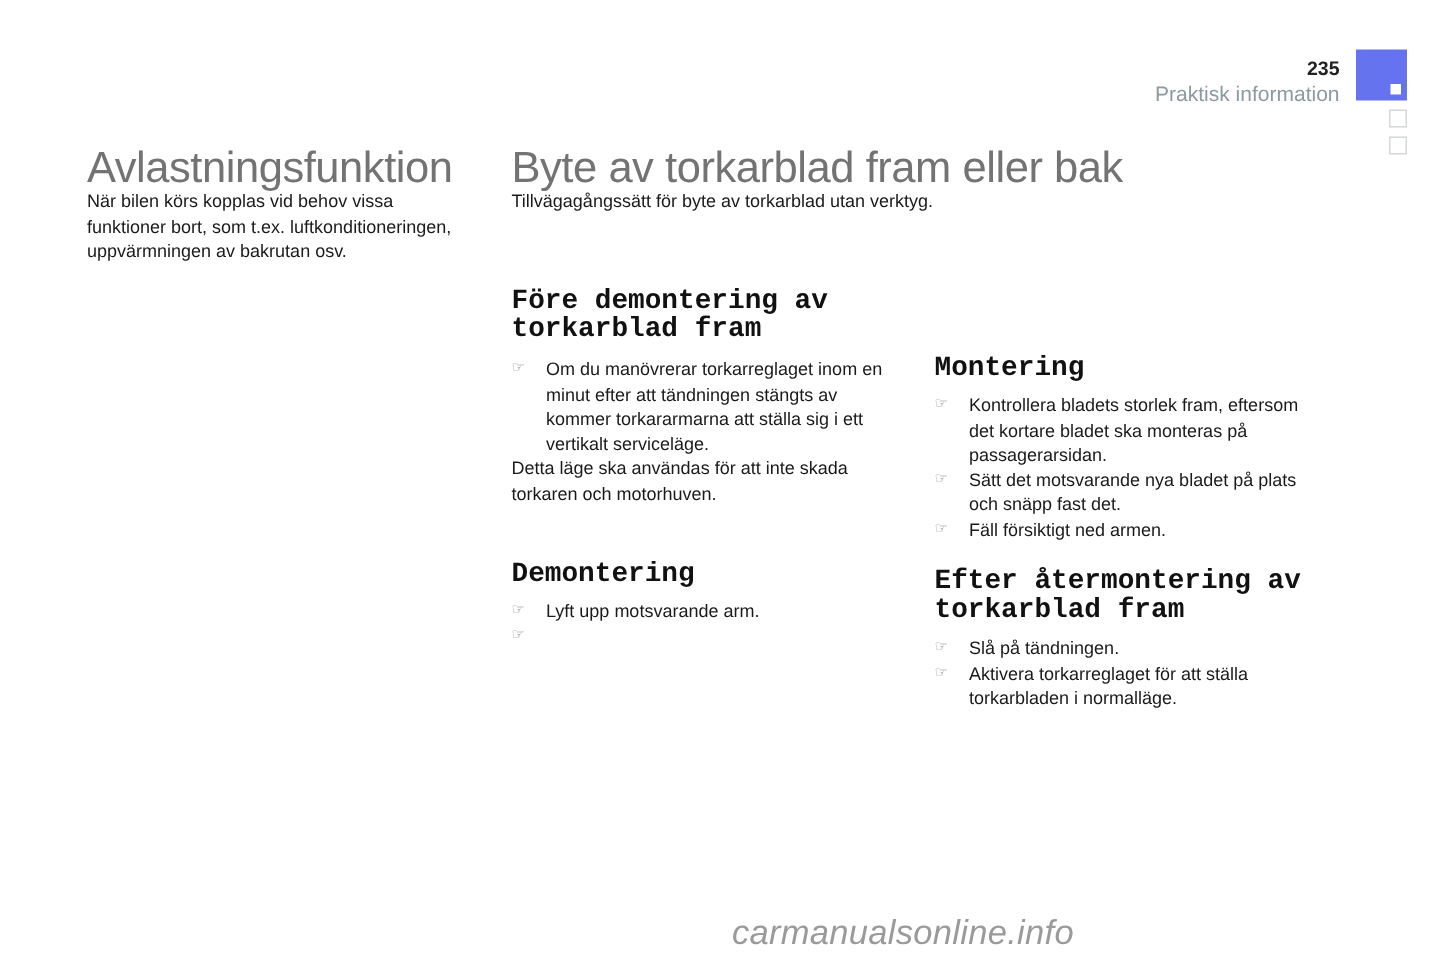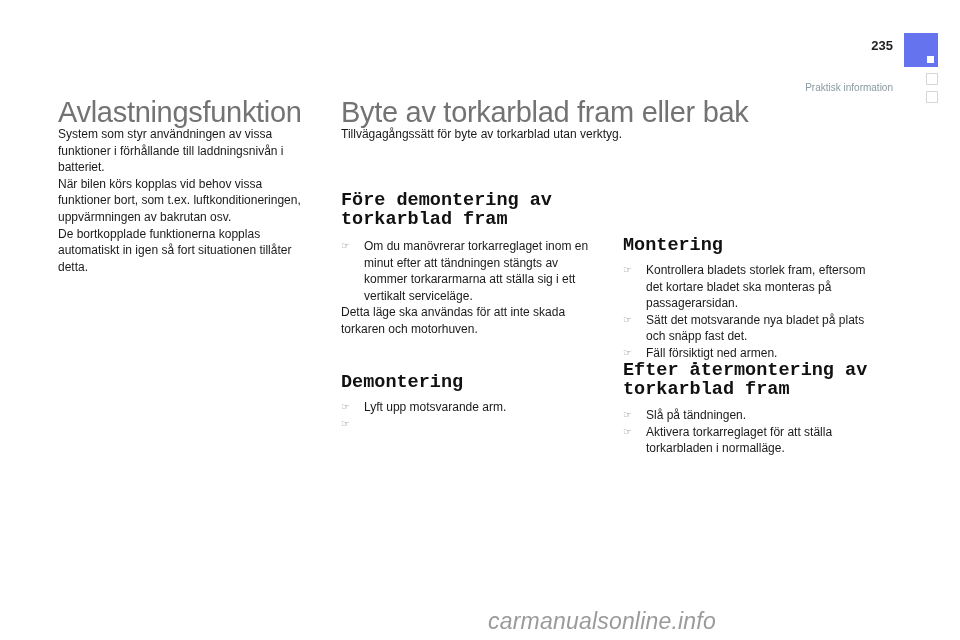--- a/index.html
+++ b/index.html
@@ -2,21 +2,21 @@
 <html><head>
   <meta charset="utf-8">
   <style>
     html, body { margin: 0; padding: 0; }
     body {
       width: 960px; height: 640px; position: relative; overflow: hidden;
       background: #ffffff; font-family: "Liberation Sans", sans-serif; color: #1a1a1a;
     }
     .abs { position: absolute; }
     .page-num { right: 67px; top: 38px; font-size: 13px; font-weight: bold; color: #222; text-align: right; }
-    .section-name { right: 67px; top: 54px; font-size: 10px; color: #8a9aa0; text-align: right; margin-top: 28px; }
+    .section-name { right: 67px; top: 54px; font-size: 14px; color: #8a9aa0; text-align: right; }
     .tab-main { left: 904px; top: 33px; width: 34px; height: 34px; background: #6673ee; }
     .tab-main .inner { position: absolute; right: 4px; bottom: 4px; width: 7px; height: 7px; background: #fff; }
     .tab-box { width: 10px; height: 10px; border: 1px solid #d4d8d8; background: #fff; }
     .title { font-size: 29px; color: #737373; font-weight: normal; letter-spacing: -0.3px; white-space: nowrap; }
     .body-text { font-size: 12px; line-height: 16.6px; color: #1a1a1a; }
     .h2 { font-size: 18.5px; font-weight: bold; line-height: 19px; color: #111; font-family: Liberation Mono, monospace; }
     ul.steps { list-style: none; margin: 0; padding: 0; }
     ul.steps li { position: relative; padding-left: 23px; font-size: 12px; line-height: 16.6px; }
     ul.steps li .bullet { position: absolute; left: 0; top: 0; font-size: 10px; color: #888; }
     .watermark { left: 488px; top: 608px; font-size: 23px; color: #9a9a9a; letter-spacing: 0.2px; white-space: nowrap; font-style: italic; }
@@ -28,23 +28,21 @@
 <div class="abs section-name">Praktisk information</div>
 
 <div class="abs tab-main">
   <div class="inner"></div>
 </div>
 <div class="abs tab-box" style="left:926px; top:73px;"></div>
 <div class="abs tab-box" style="left:926px; top:91px;"></div>
 
 <div class="abs title" style="left:58px; top:96px;">Avlastningsfunktion</div>
 <div class="abs body-text" style="left:58px; top:126px; width:260px;">
-  <div>System som styr användningen av vissa funktioner i förhållande till laddningsnivån i batteriet.</div>
   <div>När bilen körs kopplas vid behov vissa funktioner bort, som t.ex. luftkonditioneringen, uppvärmningen av bakrutan osv.</div>
-  <div>De bortkopplade funktionerna kopplas automatiskt in igen så fort situationen tillåter detta.</div>
 </div>
 
 <div class="abs title" style="left:341px; top:96px;">Byte av torkarblad fram eller bak</div>
 <div class="abs body-text" style="left:341px; top:126px;">Tillvägagångssätt för byte av torkarblad utan verktyg.</div>
 
 <div class="abs" style="left:341px; top:191px; width:250px;">
   <div class="h2">Före demontering av torkarblad fram</div>
   <ul class="steps" style="margin-top:9px;">
     <li>
       <span class="bullet">☞</span>
@@ -78,21 +76,21 @@
     <li>
       <span class="bullet">☞</span>
       <span>Lyft upp motsvarande arm.</span>
     </li>
     <li>
       <span class="bullet">☞</span>
     </li>
   </ul>
 </div>
 
-<div class="abs" style="left:623px; top:361px; width:260px;">
+<div class="abs" style="left:623px; top:378px; width:260px;">
   <div class="h2">Efter återmontering av torkarblad fram</div>
   <ul class="steps" style="margin-top:8px;">
     <li>
       <span class="bullet">☞</span>
       <span>Slå på tändningen.</span>
     </li>
     <li>
       <span class="bullet">☞</span>
       <span>Aktivera torkarreglaget för att ställa torkarbladen i normalläge.</span>
     </li>

